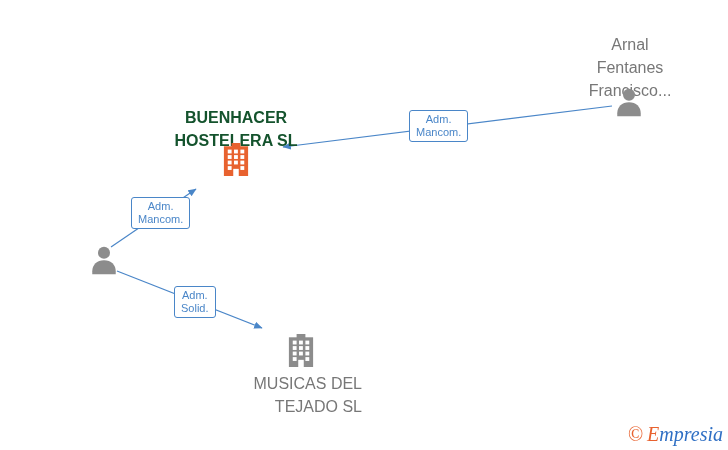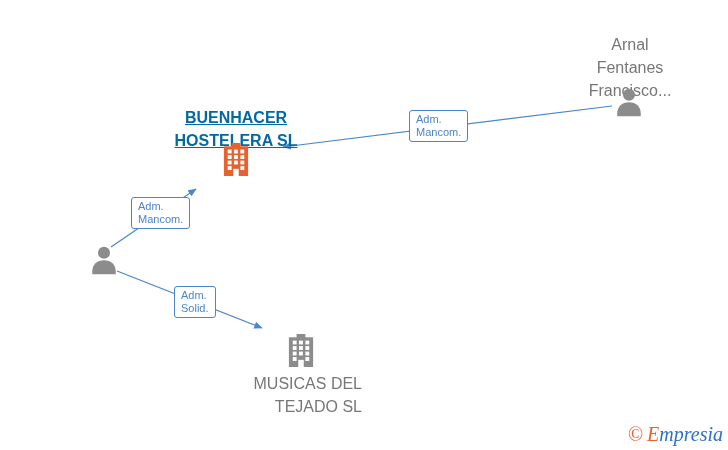--- a/index.html
+++ b/index.html
@@ -17,37 +17,36 @@
     width: 728px; height: 450px;
   }
   .edge-label {
     position: absolute;
     background: #ffffff;
     border: 1px solid #4a86c8;
     border-radius: 3px;
     color: #4a86c8;
     font-size: 11px;
     line-height: 13px;
-    text-align: left;
+    text-align: center;
     padding: 2px 6px;
     white-space: pre-line;
   }
   .node-label {
     position: absolute;
     text-align: center;
     font-size: 16px;
     line-height: 23px;
     color: #777777;
     white-space: pre-line;
     cursor: default;
   }
   .node-label.dark {
-    color: #0369a1;
+    color: #14532d;
     font-weight: bold;
-    text-decoration: underline;
   }
   .node-icon {
     position: absolute;
     cursor: pointer;
   }
   .person-fill { fill: #8c8c8c; }
   .bldg-gray { fill: #8c8c8c; }
   .bldg-orange { fill: #e8622f; }
   .brand {
     position: absolute;

